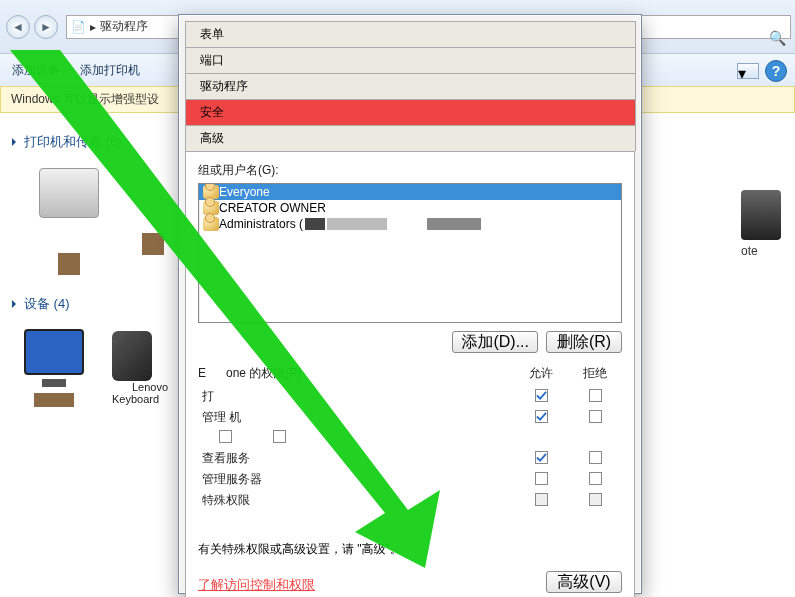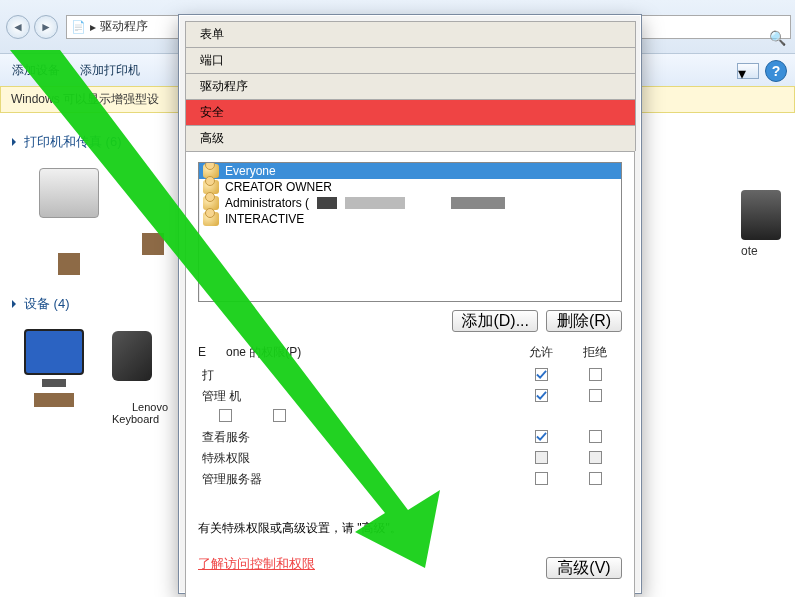--- a/index.html
+++ b/index.html
@@ -37,21 +37,21 @@
   .dlg-title { height:28px; background:linear-gradient(#eef3fb,#d7e3f2); display:flex; align-items:center; padding-left:6px; font-size:12px; color:#222; border-bottom:1px solid #b7c4d4; position:relative;}
   .dlg-title .icon { width:16px; height:16px; background:#fff; border:1px solid #888; margin-right:6px;}
   .closebtn { position:absolute; right:0; top:0; height:22px; width:44px; background:linear-gradient(#e87877,#c83b39); color:#fff; display:flex; align-items:center; justify-content:center; font-size:12px; border:1px solid #8b1f1e; border-top:none; border-right:none; border-radius:0 0 3px 3px;}
   .tabs { display:flex; padding:6px 6px 0; gap:0; font-size:12px;flex-direction:column;}
   .tab { padding:4px 14px; border:1px solid #aaa; border-bottom:none; background:#ece9e0; margin-right:-1px;}
   .tab.active { background:#ef4444; position:relative; top:0;}
   .tab-none { flex:1; border-bottom:1px solid #aaa;}
   .tabbody { border:1px solid #aaa; border-top:none; margin:0 6px 6px; background:#fff; padding:10px 12px 12px; height:508px; position:relative;}
   .grouplabel { font-size:12px; color:#222; margin-bottom:4px;}
   .listbox { width:100%; height:140px; border:1px solid #888; box-shadow:inset 1px 1px 0 #eee; background:#fff; overflow:hidden; font-size:12px;}
-  .listitem { display:flex; align-items:center; gap:6px; padding:1px 4px; }
+  .listitem { display:flex; align-items:center; padding:1px 4px; }
   .listitem.selected { background:#3b8ed8; color:#fff;}
   .usericon { width:16px; height:14px; background:radial-gradient(circle at 30% 30%, #ffeab0, #d9a83a); border-radius:3px; position:relative;}
   .usericon::before { content:""; position:absolute; width:8px; height:8px; border-radius:50%; background:#f7d58e; top:-4px; left:2px; border:1px solid #c69940;}
   .btnrow { display:flex; gap:8px; justify-content:flex-end; margin:8px 0 12px;}
   .btn { min-width:76px; height:22px; font-size:16px; background:linear-gradient(#fefefe,#e6e6e6); border:1px solid #888; border-radius:3px; padding:0 8px; display:inline-flex; align-items:center; justify-content:center;}
   .btn:disabled, .btn.disabled { color:#999;}
   .permheader { display:flex; font-size:12px; color:#222; margin-bottom:4px;}
   .permheader span:first-child { flex:1;}
   .permheader .col { width:54px; text-align:center;}
   .permrows { }
@@ -60,21 +60,21 @@
   .permrow .col { width:54px; text-align:center;}
   .chk { width:13px; height:13px; border:1px solid #888; background:#fff; display:inline-flex; align-items:center; justify-content:center;}
   .chk.disabled { background:#eee; }
   .chk.checked svg { display:block;}
   .chk svg { display:none; width:11px; height:11px;}
 
   .note { font-size:12px; margin-top:30px;}
   .link { color:#ef4444; text-decoration:underline; font-size:13px; margin-top:18px; display:inline-block;}
 
   .dlg-bottom { position:absolute; bottom:0; left:0; right:0; height:40px; border-top:1px solid #ccc; background:#f3f3f3; display:flex; justify-content:flex-end; align-items:center; gap:8px; padding-right:12px;}
-  .advrow { position:absolute; right:12px; bottom:80px; }
+  .advrow { position:absolute; right:12px; bottom:66px; }
 
   .arrow-overlay { position:absolute; left:10px; top:50px; width:440px; height:520px; pointer-events:none;}
 </style>
 </head>
 <body>
 
 <div class="explorer">
   <div class="topbar">
     <div class="navbtn">◄</div>
     <div class="navbtn">►</div>
@@ -112,21 +112,21 @@
           </div>
         </div>
         <h4><span class="triangle"></span><span>设备 (4)</span></h4>
         <div class="item-row">
           <div class="device">
             <div class="monitor"></div><div class="monitor-stand"></div>
             <div class="blotch" style="width:40px;height:14px;margin-top:6px;"></div>
           </div>
           <div class="device">
             <div style="width:40px;height:50px;background:linear-gradient(135deg,#555,#222);border-radius:6px;margin-top:6px;"></div>
-            <div class="label" style="margin-top:20px;padding-left:20px;">Lenovo</div>
+            <div class="label" style="margin-top:0;padding-left:20px;">Lenovo</div>
             <div class="label">Keyboard</div>
           </div>
         </div>
       </div>
     </div>
   </div>
 
   <div style="position:absolute; right:4px; top:190px; width:50px; height:60px; font-size:12px; color:#333">
     <div style="width:40px;height:50px;background:linear-gradient(#666,#222);border-radius:4px;margin-bottom:4px;"></div>
     <span>ote</span>
@@ -136,40 +136,37 @@
 <div class="dialog">
   <div class="tabs">
     <div class="tab">表单</div>
     <div class="tab">端口</div>
     <div class="tab">驱动程序</div>
     <div class="tab active">安全</div>
     <div class="tab">高级</div>
     <div class="tab-none"></div>
   </div>
   <div class="tabbody">
+    <div class="grouplabel">组或用户名(G):</div>
     <div class="listbox">
       <div class="listitem selected">
           <span class="usericon"></span>
           <span>Everyone</span>
         </div>
       <div class="listitem">
           <span class="usericon"></span>
           <span>CREATOR OWNER</span>
         </div>
       <div class="listitem">
           <span class="usericon"></span>
           <span>Administrators (</span>
           <span style="display:inline-block;width:20px;height:12px;background:#444;margin:0 2px;"></span>
           <span style="display:inline-block;width:60px;height:12px;background:#bbb;"></span>
           <span style="display:inline-block;width:54px;height:12px;background:#888;margin-left:40px;"></span>
         </div>
-      <div class="listitem">
-          <span class="usericon"></span>
-          <span>INTERACTIVE</span>
-        </div>
     </div>
     <div class="btnrow">
       <button class="btn">添加(D)...</button>
       <button class="btn">删除(R)</button>
     </div>
 
     <div class="permheader">
       <span><span>E</span><span style="display:inline-block;width:20px;"></span><span>one 的权限(P)</span></span>
       <span class="col">允许</span>
       <span class="col">拒绝</span>
@@ -200,28 +197,28 @@
         <div class="permrow">
           <span class="name">查看服务</span>
           <span class="col"><span class="chk checked">
               <svg viewBox="0 0 12 12">
                 <path d="M1 6 L4.5 9.5 L11 2" stroke="#2a6fc7" stroke-width="2" fill="none"></path>
               </svg>
             </span></span>
           <span class="col"><span class="chk "></span></span>
         </div>
         <div class="permrow">
+          <span class="name">管理服务器</span>
+          <span class="col"><span class="chk "></span></span>
+          <span class="col"><span class="chk "></span></span>
+        </div>
+        <div class="permrow">
           <span class="name">特殊权限</span>
           <span class="col"><span class="chk  disabled"></span></span>
           <span class="col"><span class="chk  disabled"></span></span>
-        </div>
-        <div class="permrow">
-          <span class="name">管理服务器</span>
-          <span class="col"><span class="chk "></span></span>
-          <span class="col"><span class="chk "></span></span>
         </div>
       </div>
 
     <div class="note">有关特殊权限或高级设置，请    "高级"。</div>
     <div class="advrow"><button class="btn">高级(V)</button></div>
     <a class="link" href="#">了解访问控制和权限</a>
 
     <div class="dlg-bottom">
       <button class="btn" style="border-color:#3b8ed8; box-shadow:0 0 0 1px #9fd0ff inset;">确定</button>
       <button class="btn">取消</button>

